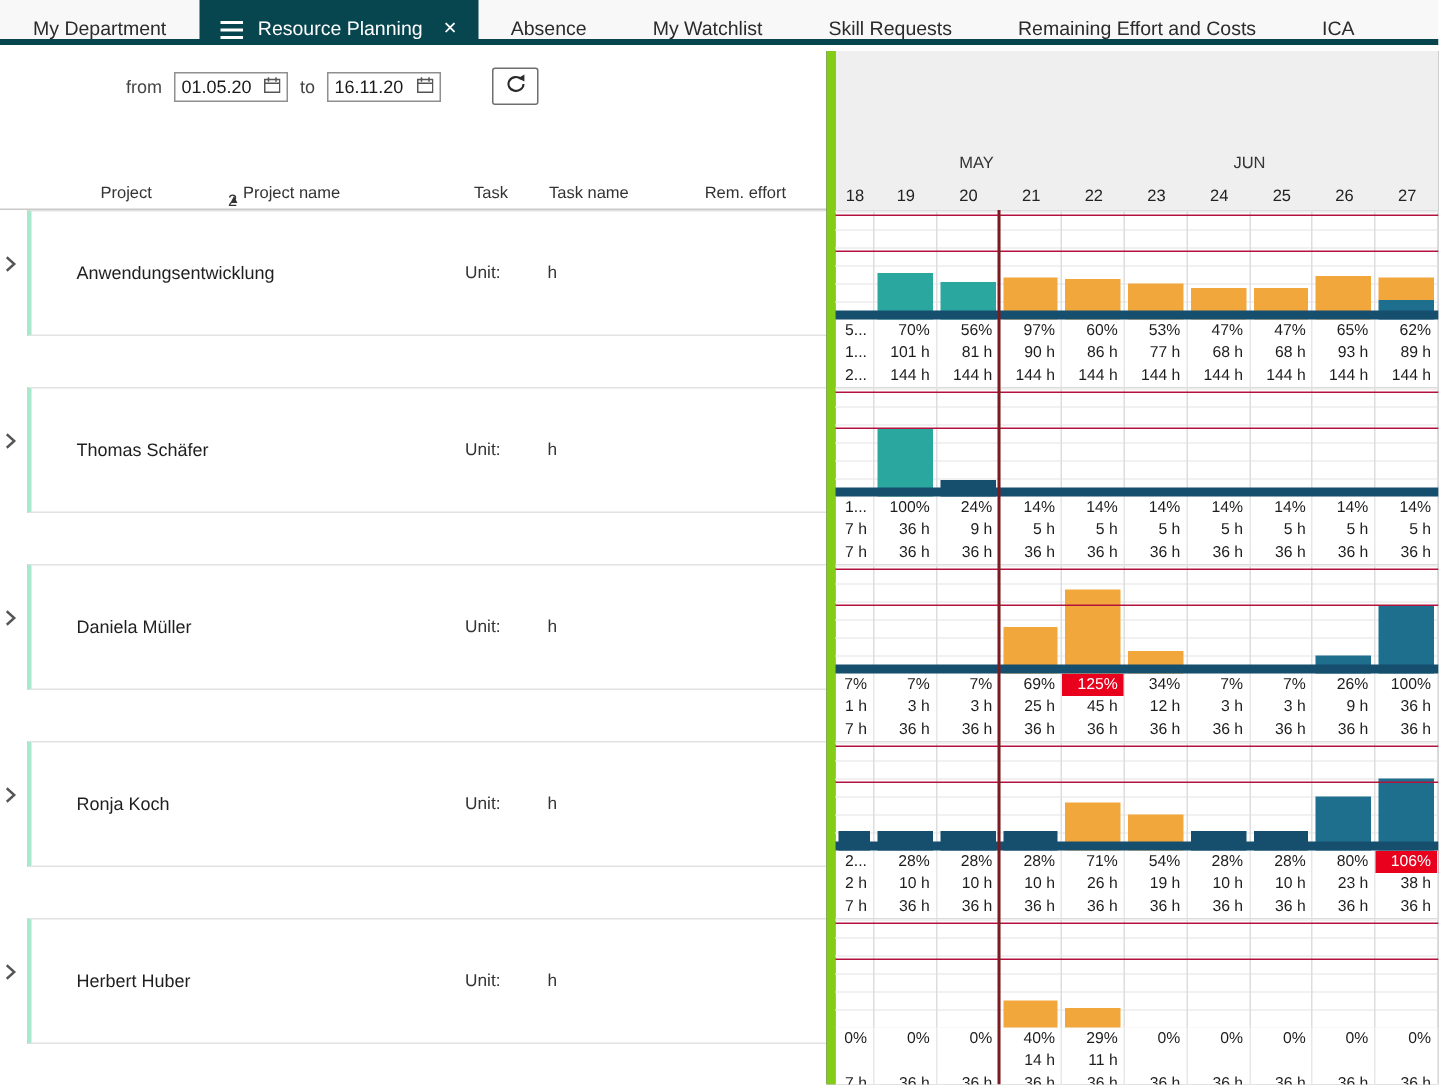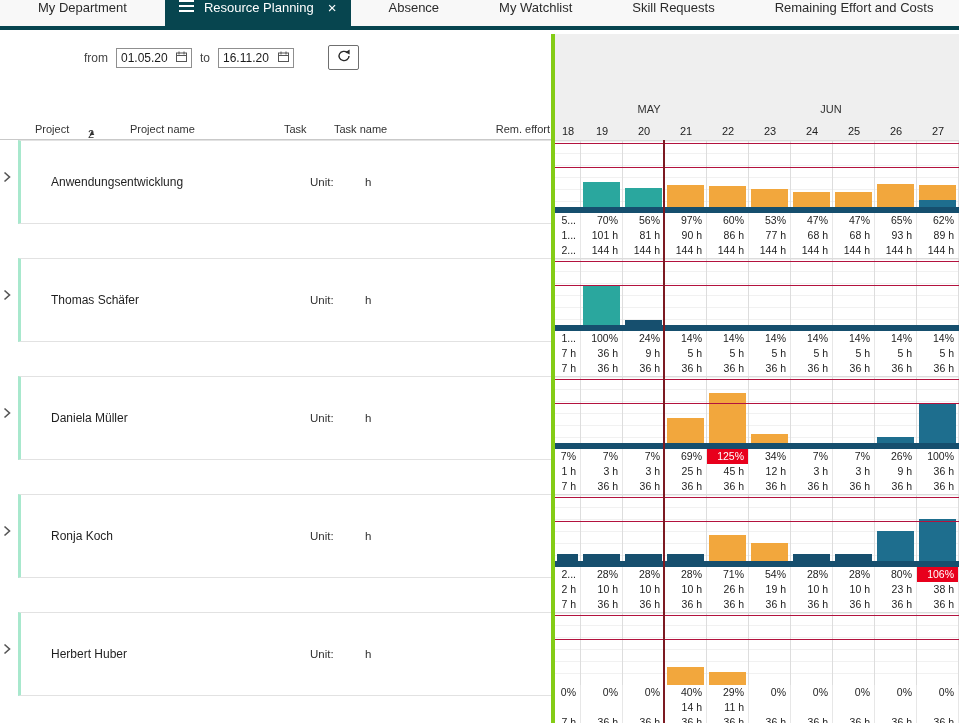--- a/index.html
+++ b/index.html
@@ -2,53 +2,53 @@
 <html><head>
 <meta charset="utf-8">
 <style>
   * { box-sizing: border-box; margin:0; padding:0; }
   html,body { width:959px; height:723px; overflow:hidden; background:#fff;
               font-family:"Liberation Sans","DejaVu Sans",sans-serif; position:relative; }
 
   
   .tabbar { position:absolute; top:0; left:0; right:0; height:30px; background:#f8f8f8;
             border-bottom:4px solid #07454f; display:flex; align-items:stretch; }
-  .tab { display:flex; align-items:flex-start; padding:0 22px; font-size:13px; color:#2b2b2b; white-space:nowrap;margin-left:16px; }
+  .tab { display:flex; align-items:flex-end; padding:0 22px; font-size:13px; color:#2b2b2b; white-space:nowrap; }
   .tab.active { background:#07454f; color:#fff; padding:0 14px; }
   .burger { width:15px; display:inline-flex; flex-direction:column; gap:3px; margin-right:10px; }
   .burger i { display:block; height:2px; background:#fff; }
   .close-x { margin-left:14px; font-size:15px; line-height:1; }
 
   
   .left-panel { position:absolute; top:34px; left:0; width:551px; bottom:0; background:#fff; }
   .filters { position:absolute; top:11px; left:84px; display:flex; align-items:center; gap:8px;
              font-size:12px; color:#444; }
   .date-input { width:76px; height:20px; border:1px solid #8f8f8f; background:#fff; display:flex;
                 align-items:center; justify-content:space-between; padding:0 4px; font-size:12px; color:#1a1a1a; }
   .refresh-btn { margin-left:26px; width:31px; height:25px; border:1px solid #6f6f6f; background:#fff;
                  border-radius:2px; display:flex; align-items:center; justify-content:center; cursor:pointer; }
   .grid-header { position:absolute; top:84px; left:0; right:0; height:22px; border-bottom:1px solid #c9c9c9;
                  font-size:11px; color:#333; }
-  .grid-header span { position:absolute; top:5px; }
+  .grid-header span { position:absolute; top:5px;margin-left:32px; }
   .gh-project { left:35px; } .gh-sort { left:88px; } .gh-pname { left:110px;padding-left:20px; }
-  .gh-task { left:284px; } .gh-tname { left:334px; } .gh-effort { right:1px; }
+  .gh-task { left:284px; } .gh-tname { left:334px; } .gh-effort { right:27px; }
   .sort-arrow { font-size:8px; vertical-align:1px; }
 
   .lrows { position:absolute; top:106px; left:0; right:0; }
   .lrow { position:relative; height:118px; }
   .chev { position:absolute; left:3px; top:29px; cursor:pointer; }
   .lcard { position:absolute; left:18px; right:0; top:0; height:84px; background:#fff;
            border-top:1px solid #e2e2e2; border-bottom:1px solid #e2e2e2; border-left:3px solid #a8e8cd; }
   .pname { position:absolute; left:30px; top:50%; transform:translateY(-50%); font-size:12px; color:#1f1f1f; }
   .unitl { position:absolute; left:289px; top:50%; transform:translateY(-50%); font-size:11.5px; color:#333; }
   .unitv { position:absolute; left:344px; top:50%; transform:translateY(-50%); font-size:11.5px; color:#333; }
 
   
   .right-panel { position:absolute; top:34px; left:551px; right:0; bottom:0; background:#0f172a;
-                 border-left:4px solid #84cc16; }
+                 border-left:6px solid #84cc16; }
   .tl-header { position:absolute; top:0; left:0; right:0; height:106px; background:#efefef; }
   .month { position:absolute; top:69px; width:60px; text-align:center; font-size:11px; color:#333; }
   .weeks { position:absolute; bottom:3px; left:0; right:0; display:flex; font-size:11px; color:#222; }
   .wk { flex:1; text-align:center; } .wk.first { flex:0 0 26px; }
 
   .rrows { position:absolute; top:106px; left:0; right:0; }
   .rrow { position:relative; height:118px; border-top:1px solid #dcdcdc; background:#fff; }
   .chart { position:relative; height:72px; display:flex;
            background:repeating-linear-gradient(to bottom,#f1f1f1 0 1px,transparent 1px 12px); }
   .ccol { position:relative; border-right:1px solid #ddd; flex:1; }

